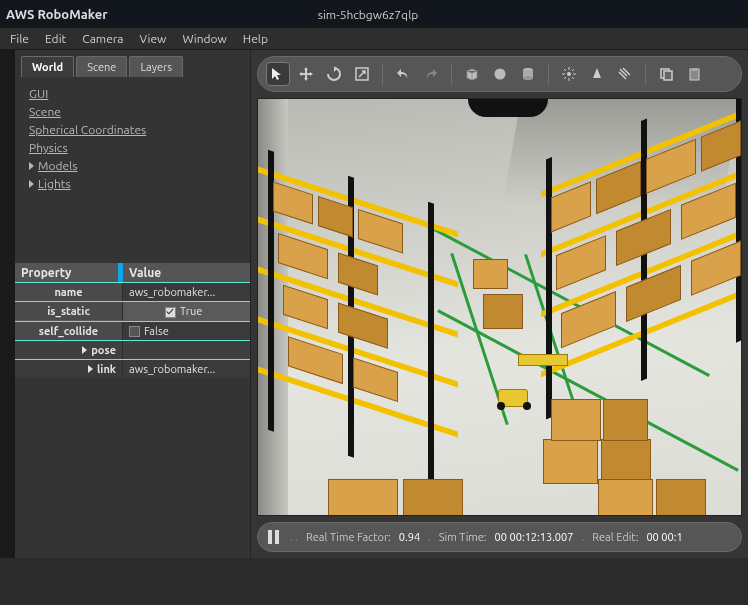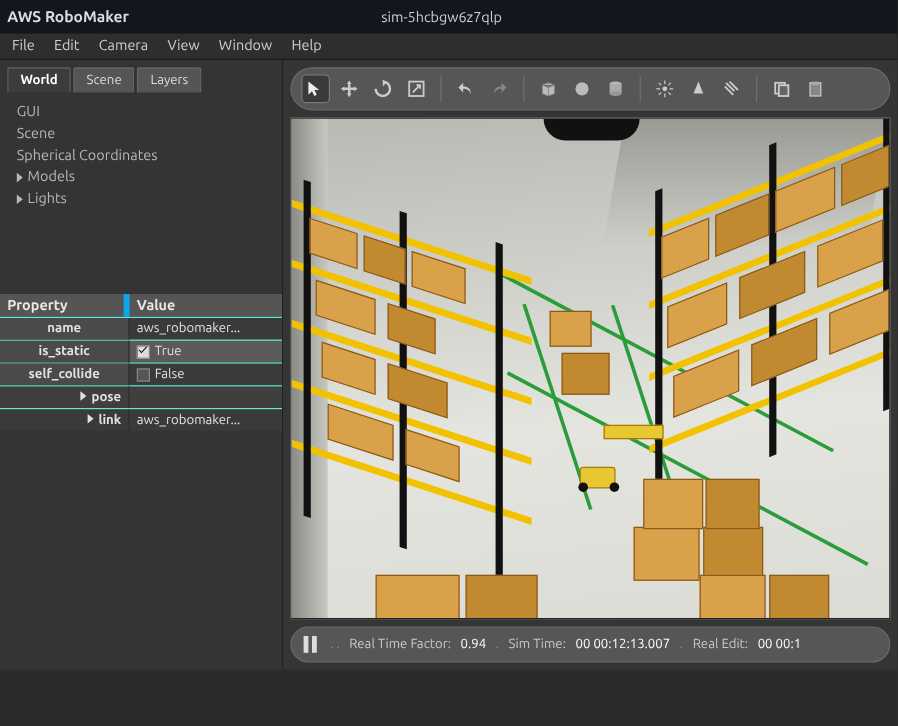--- a/index.html
+++ b/index.html
@@ -2,39 +2,39 @@
 <html><head>
 <meta charset="utf-8">
 <style>
 * { box-sizing: border-box; margin: 0; padding: 0; font-family: "Ubuntu", "Segoe UI", sans-serif; }
 html, body { width: 748px; height: 605px; overflow: hidden; background:#2b2b2b; }
 .root { width:748px; height:558px; background:#1a1a1a; display:flex; flex-direction:column; }
 .titlebar { height:28px; background:#12171d; color:#d9dde0; display:flex; align-items:center; font-weight:700; font-size:13px; padding:0 6px; }
 .titlebar .title-center { position:absolute; left:0; right:12px; text-align:center; font-weight:400; color:#cfcfcf; font-size:12px; pointer-events:none; }
 .menubar { height:22px; background:#2e2e2e; display:flex; align-items:center; padding:0 4px; gap:4px; border-bottom:1px solid #1a1a1a; }
 .menubar .menu-item { color:#cfcfcf; font-size:12px; padding:2px 6px; cursor:default; }
-.content { flex:1; display:flex; background:#343434; }
+.content { flex:1; display:flex; background:#343434;margin-left:15px; }
 .sidepanel { width:236px; background:#343434; display:flex; flex-direction:column; border-right:1px solid #222; }
 .tabs { display:flex; gap:2px; padding:6px 6px 0 6px; }
 .tab { background:#555; color:#ddd; font-size:11px; padding:4px 10px; border:1px solid #6a6a6a; border-bottom:none; border-radius:2px 2px 0 0; cursor:default; }
 .tab.active { background:#3c3c3c; color:#fff; font-weight:600; }
 .tree { padding:8px 12px 10px 14px; color:#b8b8b8; font-size:12px; line-height:18px; flex:0 0 auto; }
-.tree .row { display:flex; align-items:center; gap:4px; }
+.tree .row { display:flex; align-items:center; gap:4px;text-decoration:underline; }
 .tree .caret { width:0; height:0; border-top:4px solid transparent; border-bottom:4px solid transparent; border-left:5px solid #b8b8b8; display:inline-block; }
 .propgrid { margin-top:auto; margin-top:0; }
 .prop-header { display:flex; background:#555; color:#e8e8e8; font-weight:700; font-size:12px; }
 .prop-header div { padding:3px 6px; }
 .col-prop { width:108px; border-right:5px solid #0ea5e9; }
 .col-val { flex:1; }
 .prop-row { display:flex; background:#3a3a3a; border-top:1px solid #5eead4; color:#e2e2e2; font-size:11px; align-items:center; }
 .prop-row:nth-child(odd){ background:#3f3f3f; }
 .prop-row .pcell { padding:3px 6px; }
 .prop-row .pcellk { width:108px; text-align:right; border-right:1px solid #2b2b2b; white-space:nowrap; overflow:hidden; text-overflow:ellipsis;}
 .prop-row .pcellk.bold { font-weight:700; text-align:center; background:#4a4a4a;}
-.prop-row.hl { background:#5a5a5a; }
+.prop-row.hl { background:#5a5a5a;gap:36px; }
 .prop-row .pcaret { width:0; height:0; border-top:4px solid transparent; border-bottom:4px solid transparent; border-left:5px solid #e2e2e2; display:inline-block; margin-right:4px; }
 .chk { width:11px; height:11px; border:1px solid #888; background:#ddd; display:inline-block; margin-right:4px; position:relative; vertical-align:middle;}
 .chk.checked::after { content:"✓"; position:absolute; top:-3px; left:0; font-size:11px; color:#000;}
 .chk.unchecked { background:#555; }
 .sidefill { flex:1; }
 
 .mainarea { flex:1; display:flex; flex-direction:column; background:#353535; position:relative; }
 .toolbar { height:36px; background:#565656; margin:6px 6px 0 6px; border:1px solid #6a6a6a; border-radius:18px; display:flex; align-items:center; padding:0 8px; gap:4px; }
 .tbtn { width:24px; height:24px; border-radius:4px; display:flex; align-items:center; justify-content:center; color:#ddd; cursor:default; }
 .tbtn.selected { background:#3a3a3a; border:1px solid #7a7a7a; }
@@ -96,20 +96,23 @@
         <div class="row">
             <span>GUI</span>
           </div>
         <div class="row">
             <span>Scene</span>
           </div>
         <div class="row">
             <span>Spherical Coordinates</span>
           </div>
         <div class="row">
+            <span>Physics</span>
+          </div>
+        <div class="row">
             <span class="caret"></span>
             <span>Models</span>
           </div>
         <div class="row">
             <span class="caret"></span>
             <span>Lights</span>
           </div>
       </div>
 
       <div style="height:60px"></div>

